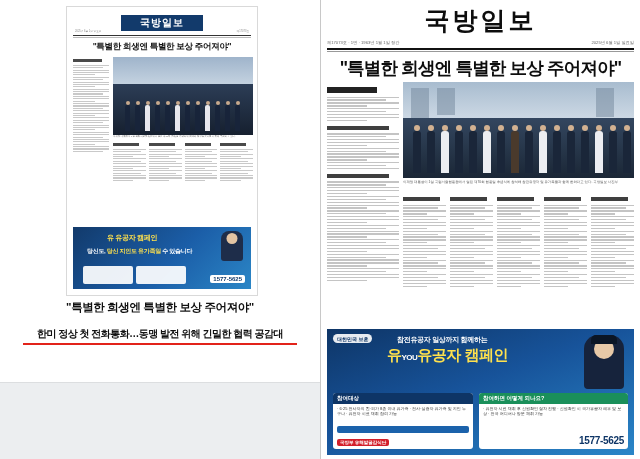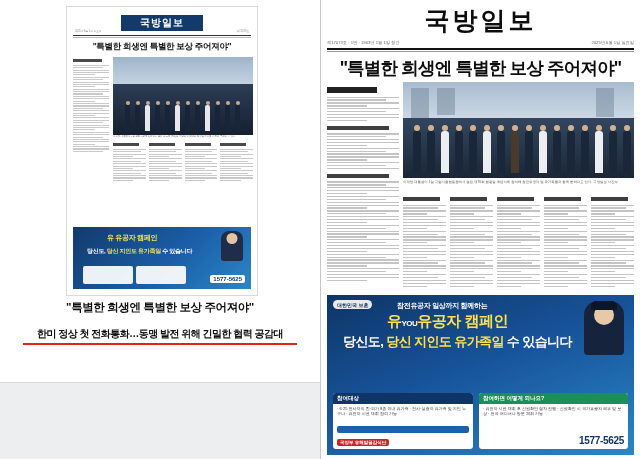--- a/index.html
+++ b/index.html
@@ -436,21 +436,21 @@
     background: #c4c4c4;
   }
   .nl.s { width: 55%; }
   .nl.m { width: 82%; }
   .nl.h { height: 4px; background: #3f3f3f; width: 86%; margin: 3px 0 2px; }
   .nl.hb { height: 6px; background: #222; width: 70%; margin: 3px 0 2px; }
 
   .np-ad {
     position: absolute;
     left: 2px; right: 2px; bottom: 2px;
-    height: 160px;
+    height: 126px;
     background: linear-gradient(160deg, #0e3566 0%, #17539a 45%, #2a86c8 100%);
     overflow: hidden;
   }
   .np-ad .logo-pill {
     position: absolute;
     left: 6px; top: 5px;
     background: rgba(255,255,255,0.9);
     color: #0e3566;
     font-size: 5px;
     font-weight: bold;
@@ -1007,23 +1007,20 @@
           </div>
         </div>
       </div>
 
       <div class="np-ad">
         <div class="logo-pill">대한민국 보훈</div>
         <div class="slogan">참전유공자 일상까지 함께하는</div>
         <div class="big-you">
           <span>유</span><span class="small">YOU</span><span>유공자 캠페인</span>
         </div>
-        <div class="slogan2">
-          <span>당신도, </span><span class="hl">당신 지인도 유가족일</span><span> 수 있습니다</span>
-        </div>
         <div class="person"></div>
 
         <div class="panel left">
           <div class="ph">참여대상</div>
           <div class="pl">· 6·25 전사자의 친·외가 8촌 이내 유가족
 · 전사·실종자 유가족 및 지인 누구나
 · 유전자 시료 채취 참여 가능</div>
           <div class="bluebar"></div>
           <div class="tag">국방부 유해발굴감식단</div>
         </div>

